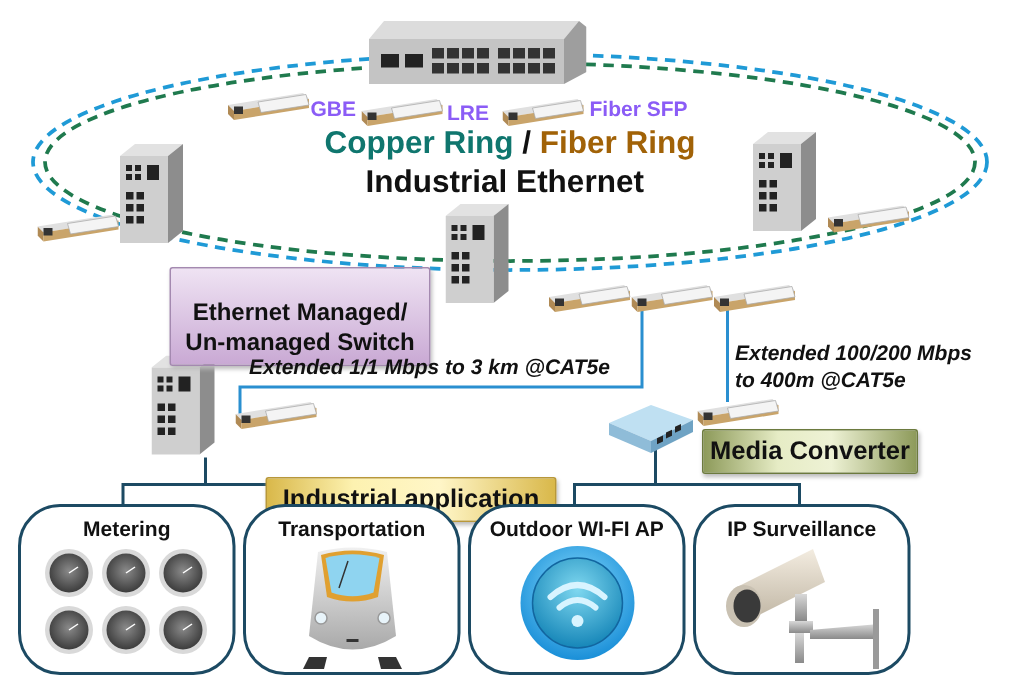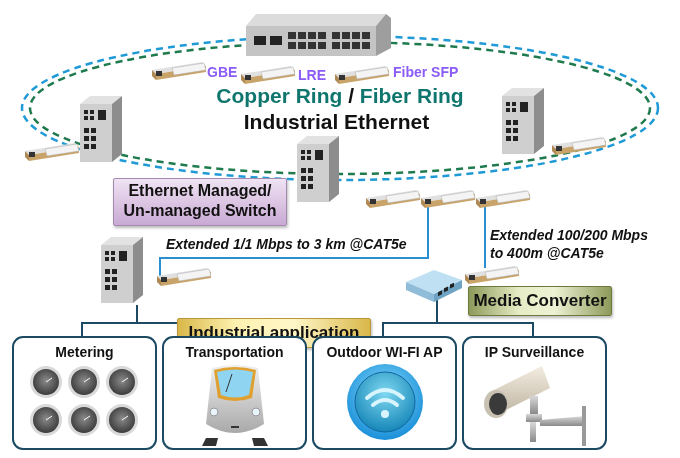--- a/index.html
+++ b/index.html
@@ -3,31 +3,31 @@
 <meta charset="utf-8">
 <style>
   html,body{margin:0;padding:0;background:#fff;}
   body{width:680px;height:458px;position:relative;overflow:hidden;font-family:"Liberation Sans",sans-serif;}
   .abs{position:absolute;}
   svg.layer{position:absolute;left:0;top:0;}
   .sfp-label{position:absolute;font-weight:bold;font-size:14px;color:#8b5cf6;}
   .title1{position:absolute;left:0;width:680px;top:84px;text-align:center;font-weight:bold;font-size:21px;}
   .title2{position:absolute;left:0;width:673px;top:110px;text-align:center;font-weight:bold;font-size:21px;color:#111;}
   .copper{color:#0f766e;}
-  .fiber{color:#0f766e;}
+  .fiber{color:#a16207;}
   .slash{color:#111;}
   .badge{position:absolute;font-weight:bold;text-align:center;color:#111;border-radius:2px;}
-  .badge-purple{left:113px;top:178px;width:172px;height:44px;font-size:16px;line-height:20px;padding-top:2px;
+  .badge-purple{left:113px;top:178px;width:172px;height:44px;font-size:16px;line-height:20px;padding-top:20px;
     background:linear-gradient(#efe3f3,#c9a9d4);border:1px solid #a489b0;box-shadow:1px 2px 3px #bbb;}
   .badge-yellow{left:177px;top:286px;width:192px;height:28px;font-size:17px;line-height:28px;
     background:linear-gradient(90deg,#d9b84a,#fdf2b0 30%,#fff6c8 60%,#d9b84a);border:1px solid #b8983a;box-shadow:1px 2px 3px #bbb;margin-top:32px;}
   .badge-green{left:468px;top:286px;width:142px;height:28px;font-size:17px;line-height:28px;
     background:linear-gradient(90deg,#8d9a5a,#e6ecc5 35%,#eef2d5 60%,#8d9a5a);border:1px solid #6c7a3e;box-shadow:1px 2px 3px #bbb;}
   .ext-label{position:absolute;font-weight:bold;font-style:italic;font-size:14px;color:#111;line-height:18px;}
-  .app-box{position:absolute;top:336px;width:141px;height:110px;border:2px solid #1c4a63;border-radius:11px;background:#fff;}
+  .app-box{position:absolute;top:336px;width:141px;height:110px;border:2px solid #1c4a63;border-radius:28px;background:#fff;}
   .app-title{position:absolute;left:0;right:0;top:6px;text-align:center;font-weight:bold;font-size:14px;color:#111;}
 </style>
 </head>
 <body>
 
 <svg class="layer" width="680" height="458">
 
   <ellipse cx="340" cy="108" rx="318" ry="72" fill="none" stroke="#1f9ad6" stroke-width="2.5" stroke-dasharray="7,5"></ellipse>
   <ellipse cx="340" cy="108" rx="310" ry="66" fill="none" stroke="#1f7a4e" stroke-width="2.5" stroke-dasharray="7,5"></ellipse>
 

